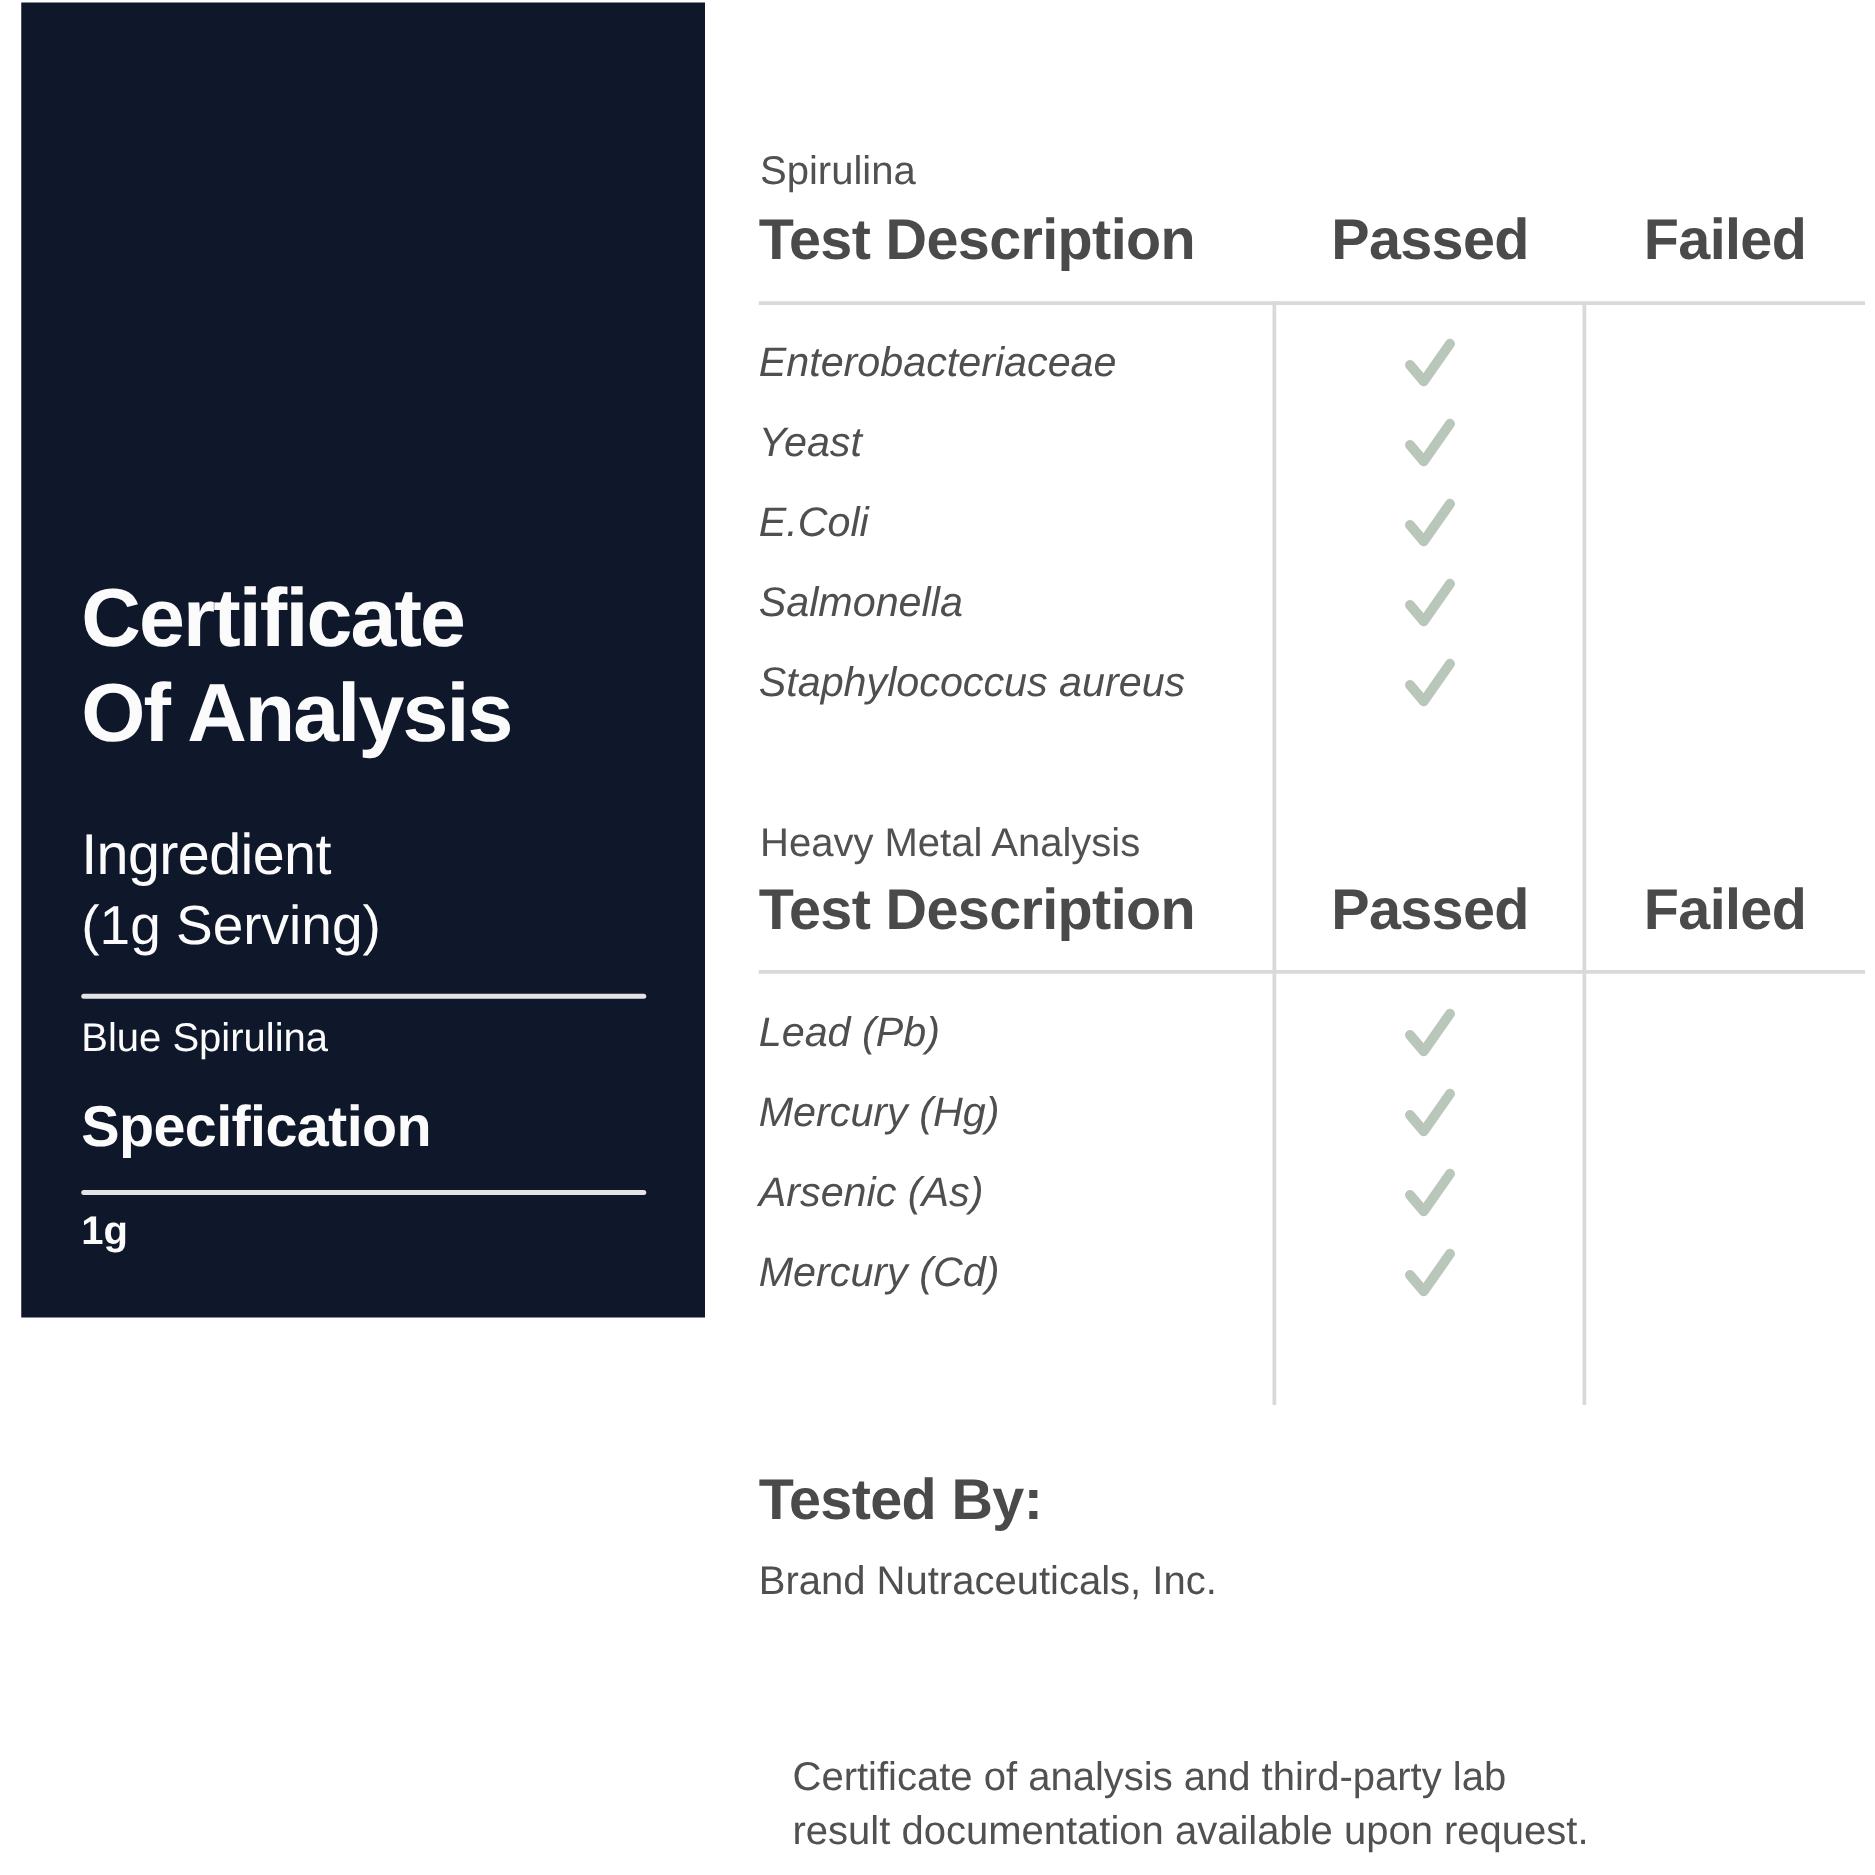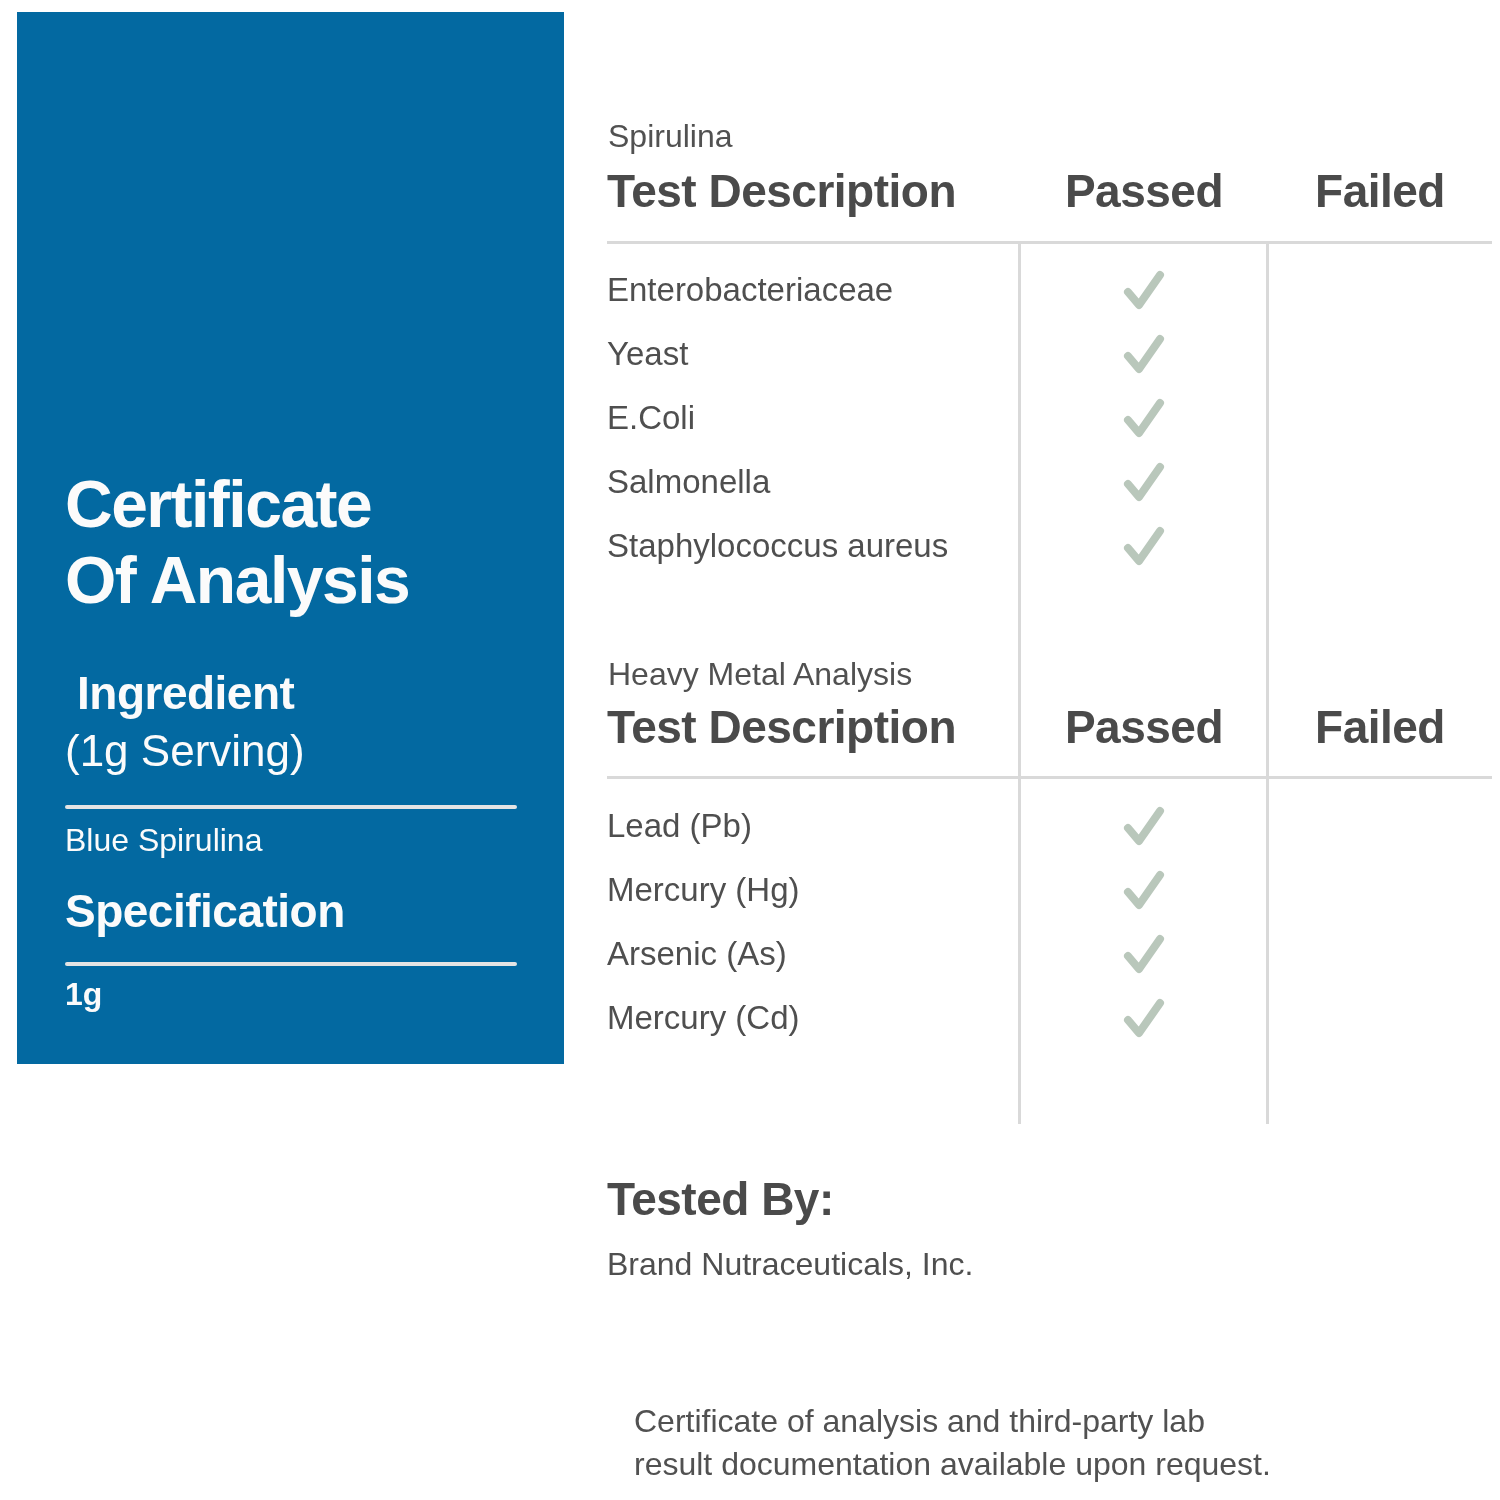--- a/index.html
+++ b/index.html
@@ -1,43 +1,43 @@
 <!DOCTYPE html>
 <html><head>
 <meta charset="utf-8">
 <style>
   html,body{margin:0;padding:0;background:#ffffff;}
   #page{position:relative;width:1500px;height:1500px;background:#ffffff;overflow:hidden;
         font-family:"Liberation Sans",sans-serif;}
 
   
-  #panel{position:absolute;left:17px;top:12px;width:547px;height:1052px;background:#0369a1;color:#fbfbfb;}
+  #panel{position:absolute;left:17px;top:2px;width:547px;height:1052px;background:#0f172a;color:#fbfbfb;}
   .pabs{position:absolute;left:48px;}
   #panel-title{top:454px;font-size:66px;line-height:76px;font-weight:bold;letter-spacing:-1.5px;}
-  #ing-head{top:654px;font-size:46px;font-weight:bold;letter-spacing:-0.5px;margin-left:12px;}
+  #ing-head{top:654px;font-size:46px;font-weight:normal;letter-spacing:-0.5px;}
   #ing-serving{top:714px;font-size:44px;font-weight:normal;}
   .panel-rule{position:absolute;left:48px;width:452px;height:4px;background:#e4e4e4;border-radius:2px;}
   #panel-rule-1{top:793px;}
   #panel-rule-2{top:950px;}
   #ing-value{top:810px;font-size:32px;}
   #spec-head{top:872px;font-size:46px;font-weight:bold;letter-spacing:-0.5px;}
   #spec-value{top:964px;font-size:32px;font-weight:bold;}
 
   
   #content{position:absolute;left:607px;top:0;width:885px;height:1500px;color:#4f4f4f;}
   .vline{position:absolute;top:241px;height:883px;width:3px;background:#d9d9d9;}
   #vline-1{left:411px;}
   #vline-2{left:659px;}
   .hrule{position:absolute;left:0;width:885px;height:3px;background:#d9d9d9;}
   .tbl-label{position:absolute;left:1px;font-size:32px;color:#515151;}
   .tbl-head{position:absolute;left:0;width:885px;display:grid;grid-template-columns:413px 248px 224px;
             font-size:46px;font-weight:bold;color:#4a4a4a;letter-spacing:-0.5px;}
   .tbl-head .center{text-align:center;}
   .rows{position:absolute;left:0;width:885px;}
-  .trow{display:grid;grid-template-columns:413px 248px 224px;height:64px;align-items:center;font-size:33px;}
+  .trow{display:grid;grid-template-columns:413px 248px 224px;height:64px;align-items:center;font-size:33px;font-style:italic;}
   .cell.passed,.cell.failed{display:flex;justify-content:center;align-items:center;height:64px;}
   .check{width:48px;height:46px;display:block;}
   .check path{stroke:#b9c7bb;stroke-width:8;fill:none;stroke-linecap:round;stroke-linejoin:round;}
 
   #t1-label{top:118px;} #t1-head{top:164px;} #t1-rule{top:241px;} #t1-rows{top:258px;}
   #t2-label{top:656px;} #t2-head{top:700px;} #t2-rule{top:776px;} #t2-rows{top:794px;}
 
   #tested-head{position:absolute;left:0;top:1172px;font-size:46px;font-weight:bold;color:#4a4a4a;letter-spacing:-0.5px;}
   #tested-value{position:absolute;left:0;top:1246px;font-size:32px;}
   #footer-note{position:absolute;left:0;top:1400px;font-size:32px;line-height:43px;color:#515151;margin-left:27px;}

